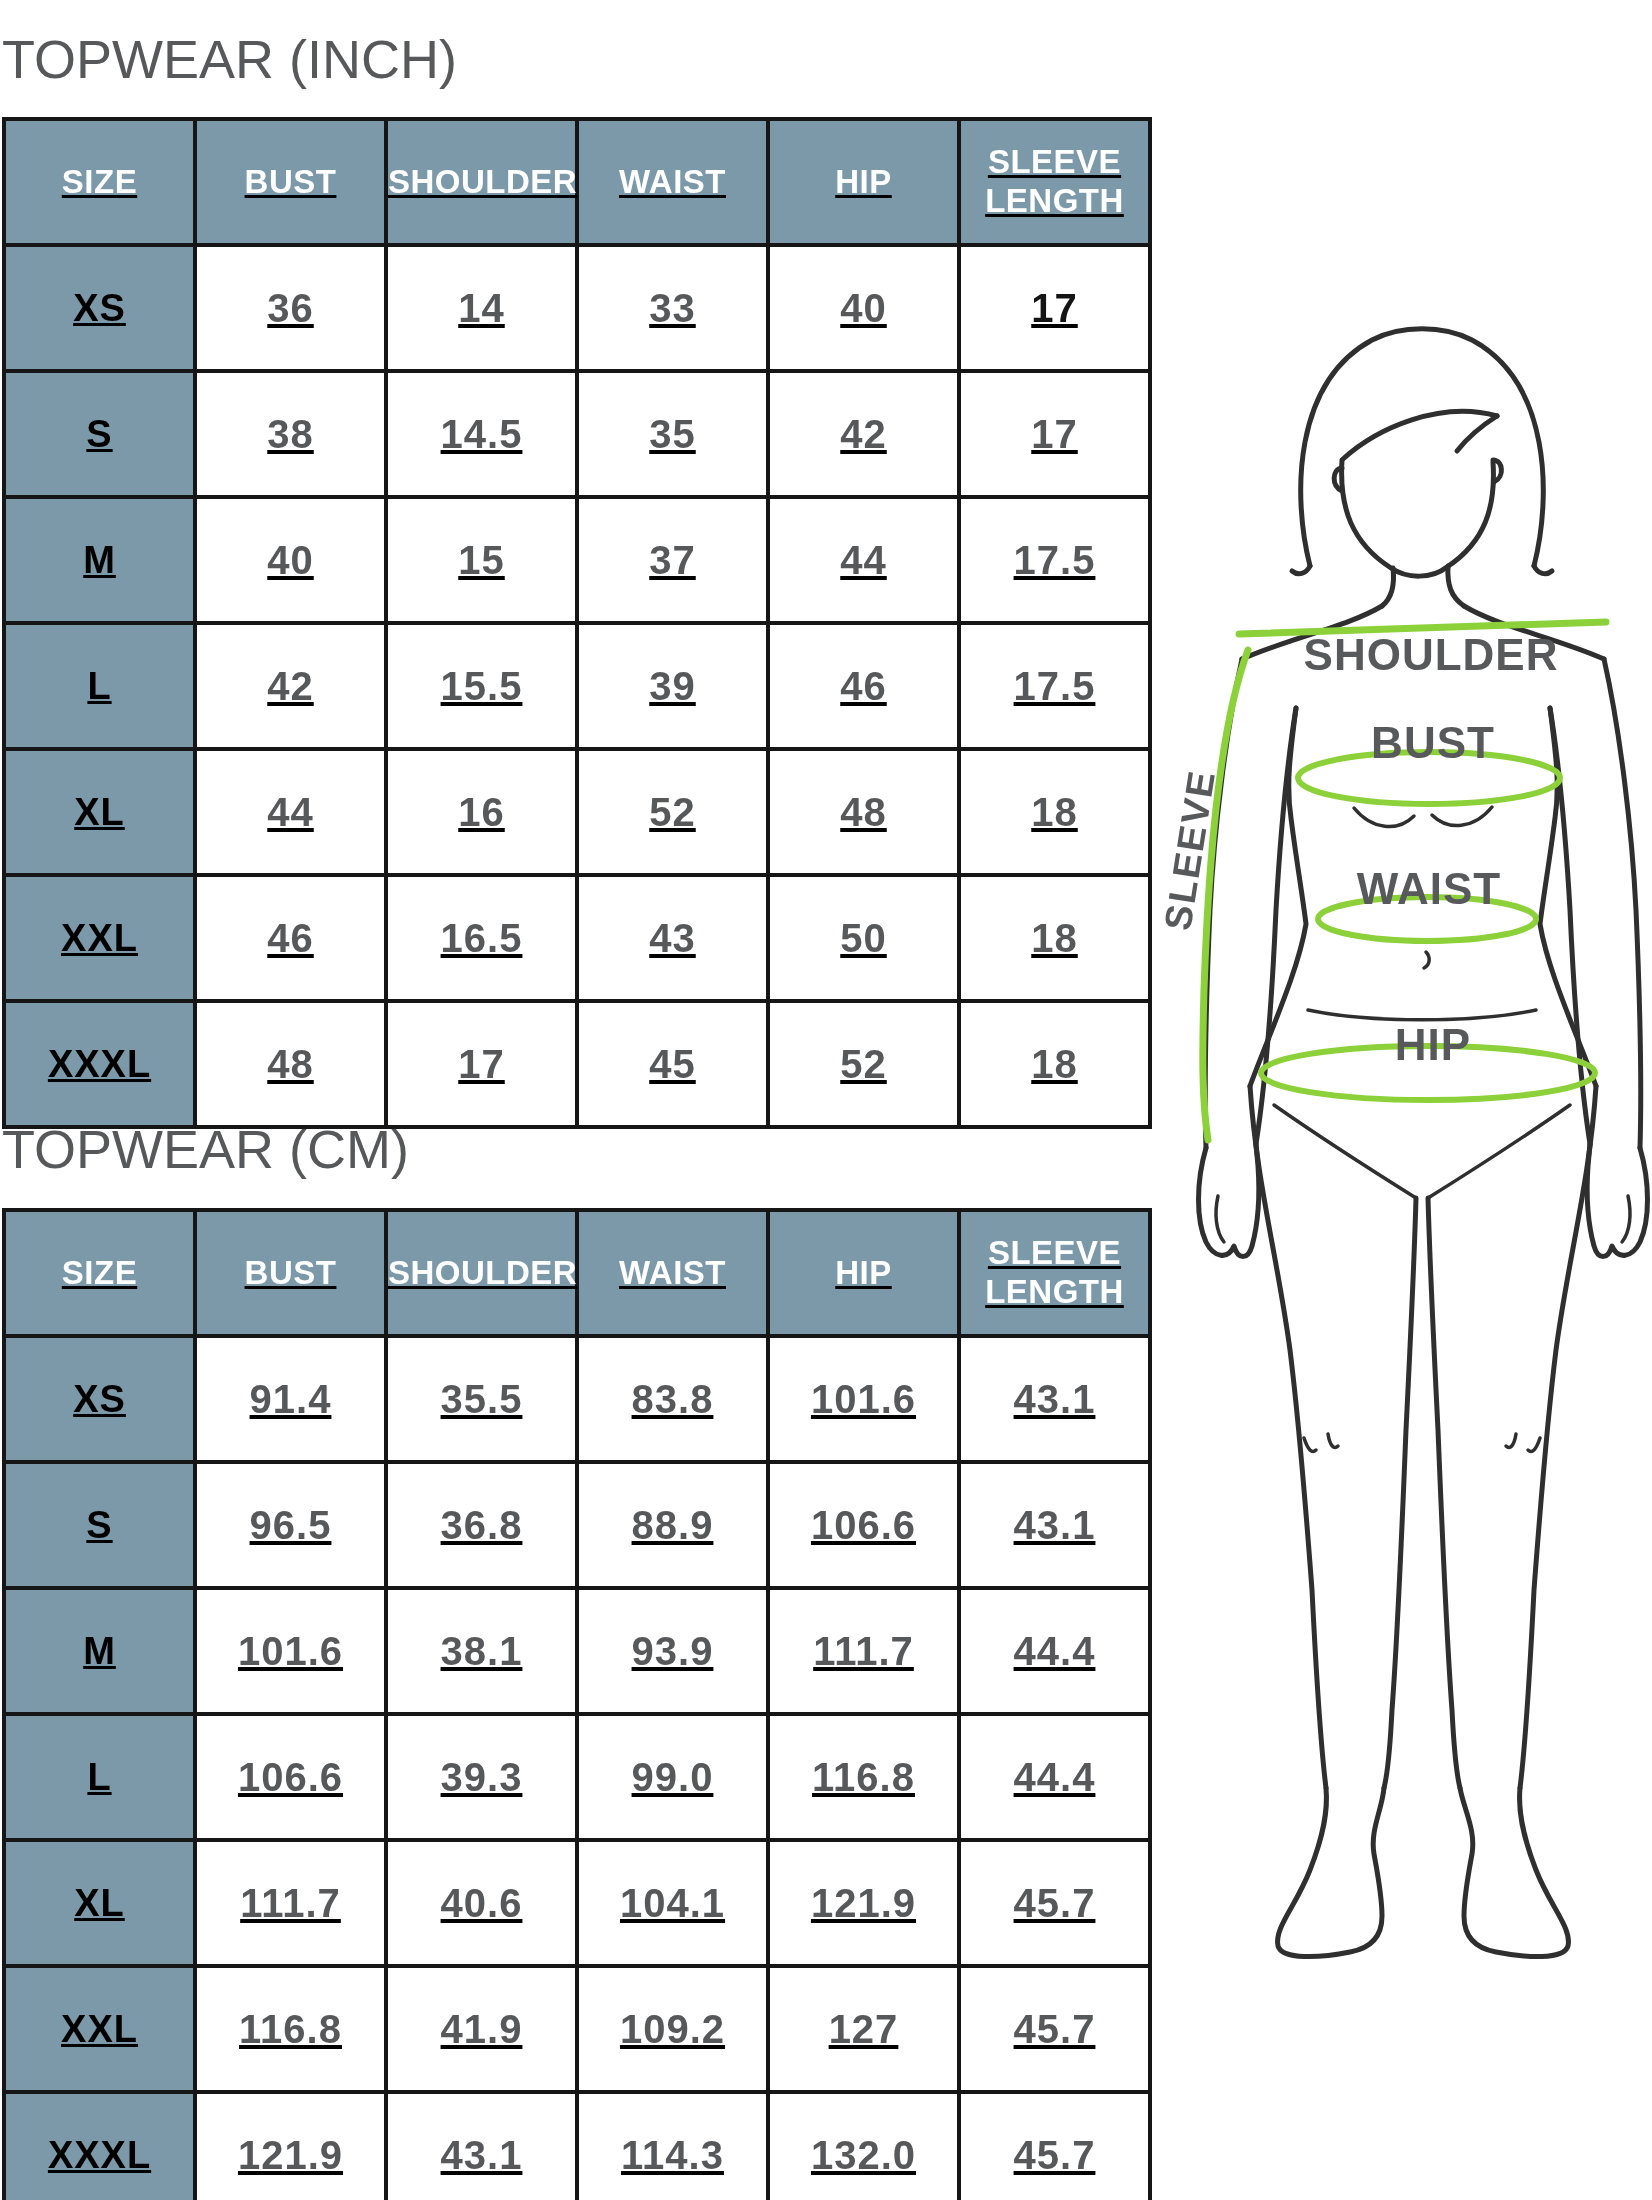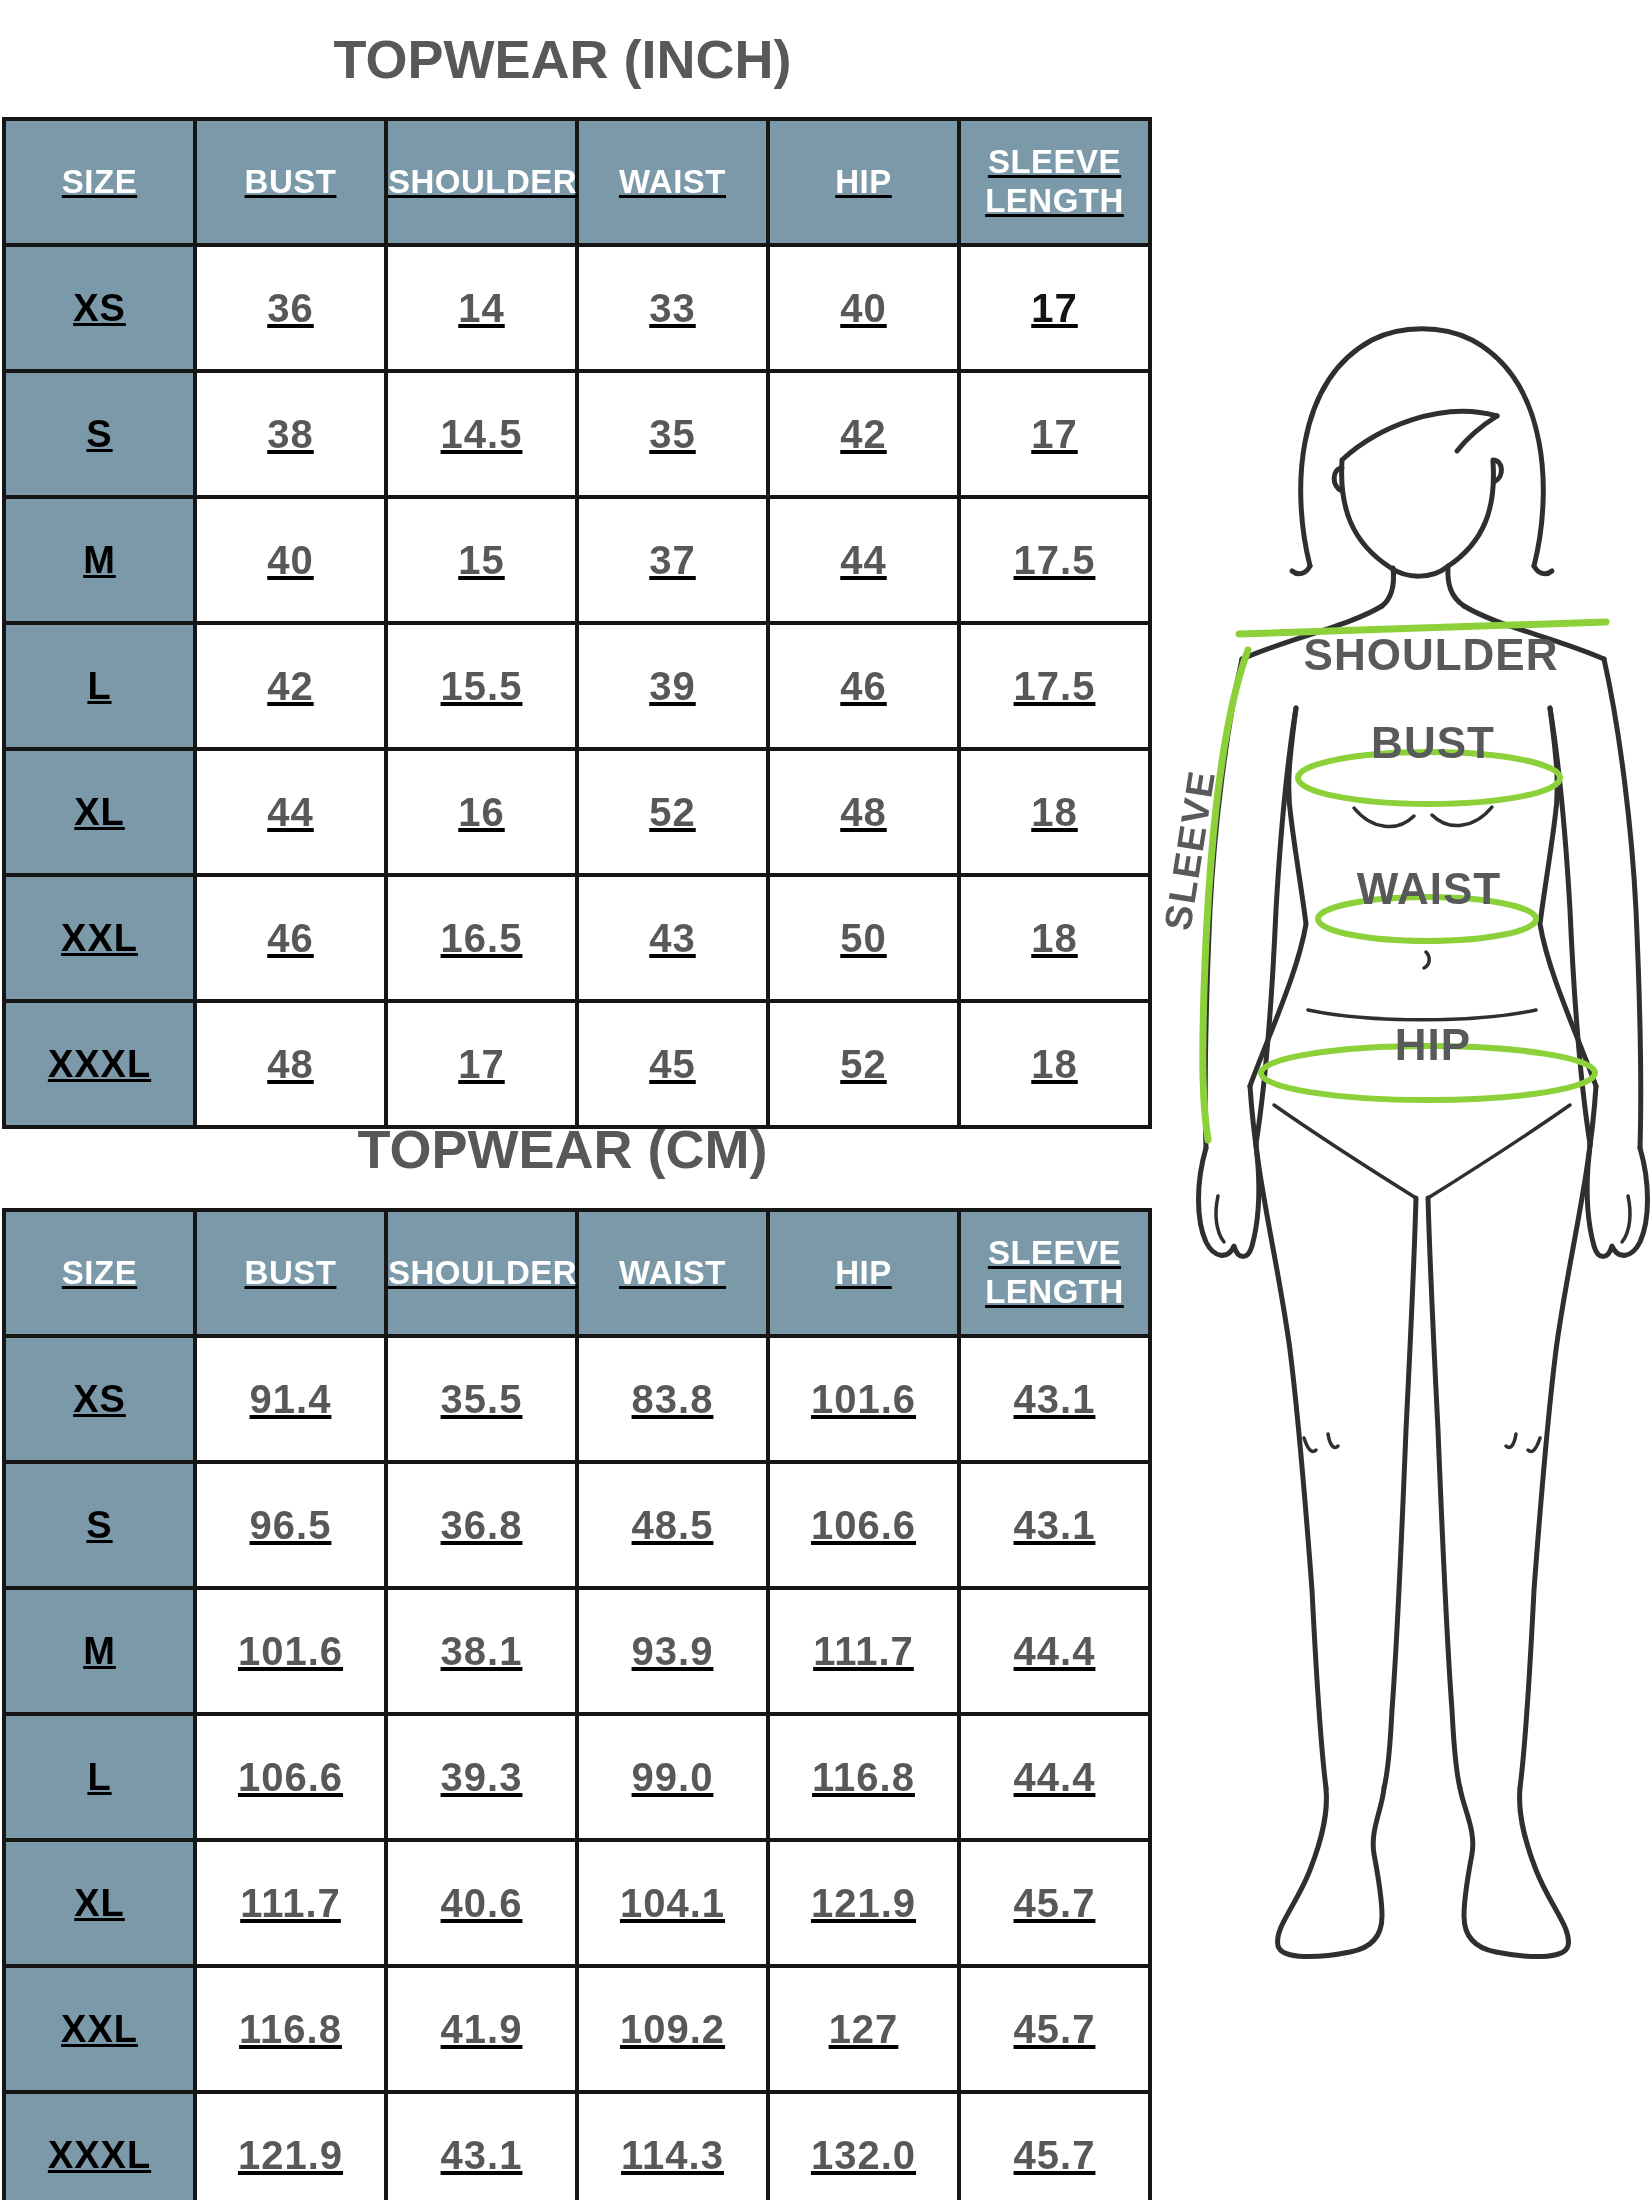--- a/index.html
+++ b/index.html
@@ -11,22 +11,22 @@
     --green:#8cd13a;
     --line:#2f2f2f;
     --label:#58595b;
   }
   html,body{margin:0;padding:0;}
   body{
     width:1652px;height:2200px;position:relative;background:#ffffff;
     font-family:"Liberation Sans", sans-serif;overflow:hidden;
   }
   .chart-title{
-    position:absolute;left:2px;width:1121px;text-align:center;
-    font-size:54px;font-weight:700;color:var(--title);line-height:66px;
+    position:absolute;left:2px;width:1121px;
+    font-size:54px;font-weight:400;color:var(--title);line-height:66px;
     letter-spacing:0px;white-space:nowrap;
   }
   #title-inch{top:26px;}
   #title-cm{top:1116px;}
   table{
     position:absolute;left:2px;width:1122px;
     border-collapse:collapse;table-layout:fixed;text-decoration:underline;
   }
   #table-inch{top:117px;}
   #table-cm{top:1208px;}
@@ -155,21 +155,21 @@
         <td>91.4</td>
         <td>35.5</td>
         <td>83.8</td>
         <td>101.6</td>
         <td>43.1</td>
       </tr>
       <tr>
         <th>S</th>
         <td>96.5</td>
         <td>36.8</td>
-        <td>48.5</td>
+        <td>88.9</td>
         <td>106.6</td>
         <td>43.1</td>
       </tr>
       <tr>
         <th>M</th>
         <td>101.6</td>
         <td>38.1</td>
         <td>93.9</td>
         <td>111.7</td>
         <td>44.4</td>

